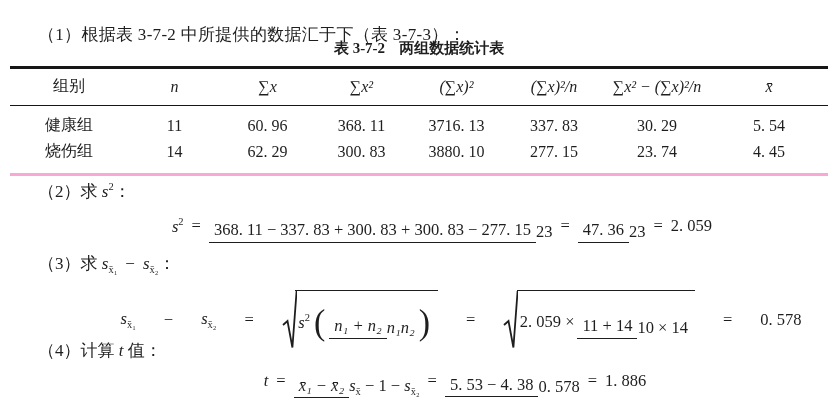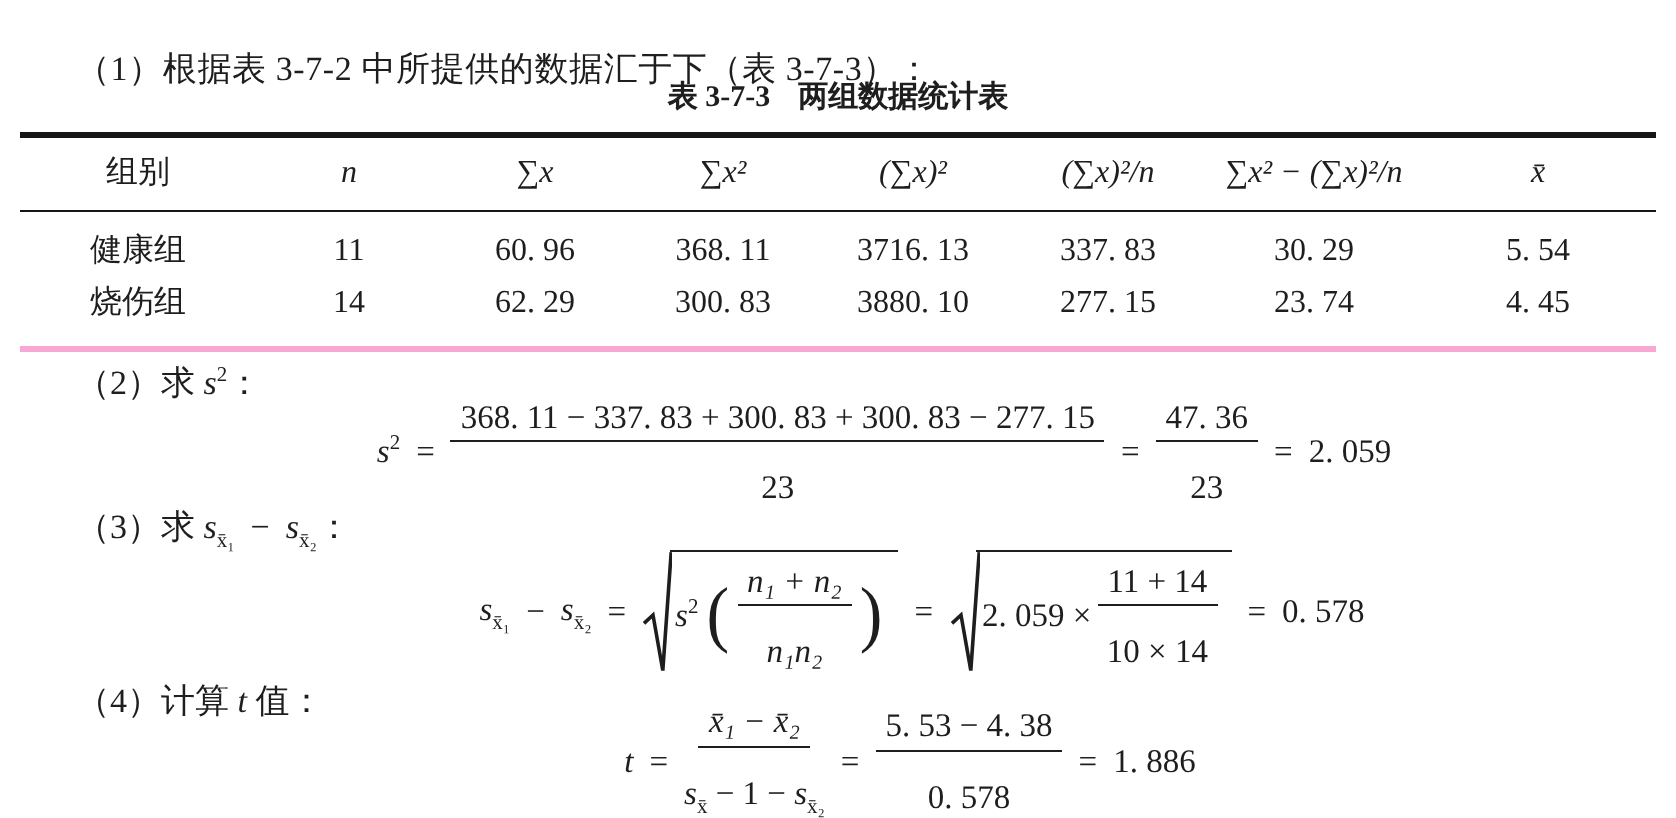--- a/index.html
+++ b/index.html
@@ -36,29 +36,29 @@
   #sec2-head { top:180px; }
   #sec3-head { top:252px; }
   #sec4-head { top:339px; }
 
   .formula {
     position:absolute; left:0; right:0;
     display:flex; align-items:center; justify-content:center;
     font-size:16.5px; white-space:nowrap;
   }
   #f2 { top:197px; height:58px; padding-left:46px; }
-  #f3 { top:270px; height:72px; padding-left:84px; }
+  #f3 { top:284px; height:72px; padding-left:84px;gap:20px; }
   #f4 { top:352px; height:57px; padding-left:72px; }
 
   .op { margin:0 8px; }
   .mv { font-style:italic; }
   sup.msup { font-size:10.5px; }
   sub.msub { font-size:10.5px; }
 
-  .frac { display:inline-flex; flex-direction:column; align-items:center; text-align:center; line-height:1.3; vertical-align:middle; }
+  .frac { display:inline-flex; align-items:flex-end; text-align:center; line-height:1.3; vertical-align:middle; }
   .frac .num { border-bottom:1.3px solid #1e1e1e; padding:0 5px 1px; }
   .frac .den { padding-top:12px; }
 
   .sqrt { display:inline-flex; align-items:stretch; }
   .radsign { width:15px; flex:none; display:flex; }
   .radsign svg { width:100%; height:100%; display:block; }
   .radicand {
     display:inline-flex; align-items:center; gap:3px;
     border-top:1.6px solid #1e1e1e;
     padding:4px 7px 1px 3px; margin-left:-1.5px;
@@ -66,21 +66,21 @@
   .bigparen { font-size:34px; line-height:1; transform:scaleY(1.08); margin:0 1px; font-weight:400; }
 </style>
 </head>
 <body>
 
 <p class="intro">
   <span>（1）根据表 3-7-2 中所提供的数据汇于下（表 3-7-3）：</span>
 </p>
 
 <div class="tbl-title">
-  <span>表 3-7-3</span><span class="gap"></span><span>两组数据统计表</span>
+  <span>表 3-7-2</span><span class="gap"></span><span>两组数据统计表</span>
 </div>
 
 <table class="stats">
   <colgroup>
     <col style="width:118px">
       <col style="width:93px">
       <col style="width:93px">
       <col style="width:95px">
     <col style="width:95px">
       <col style="width:100px">

